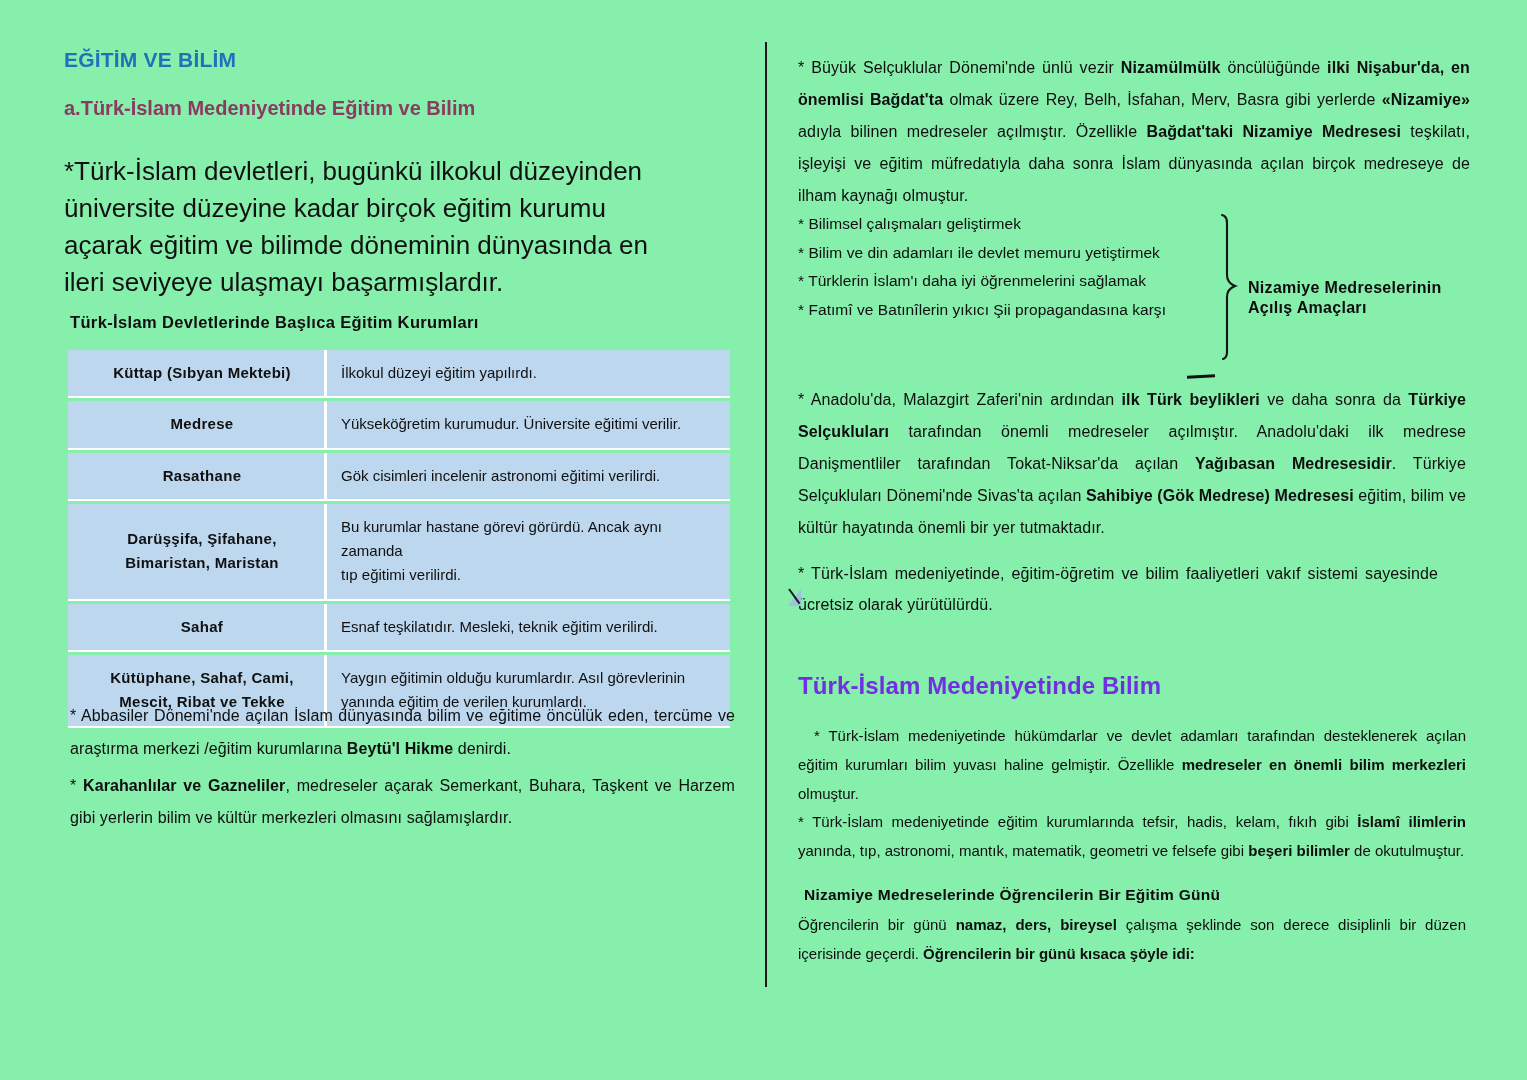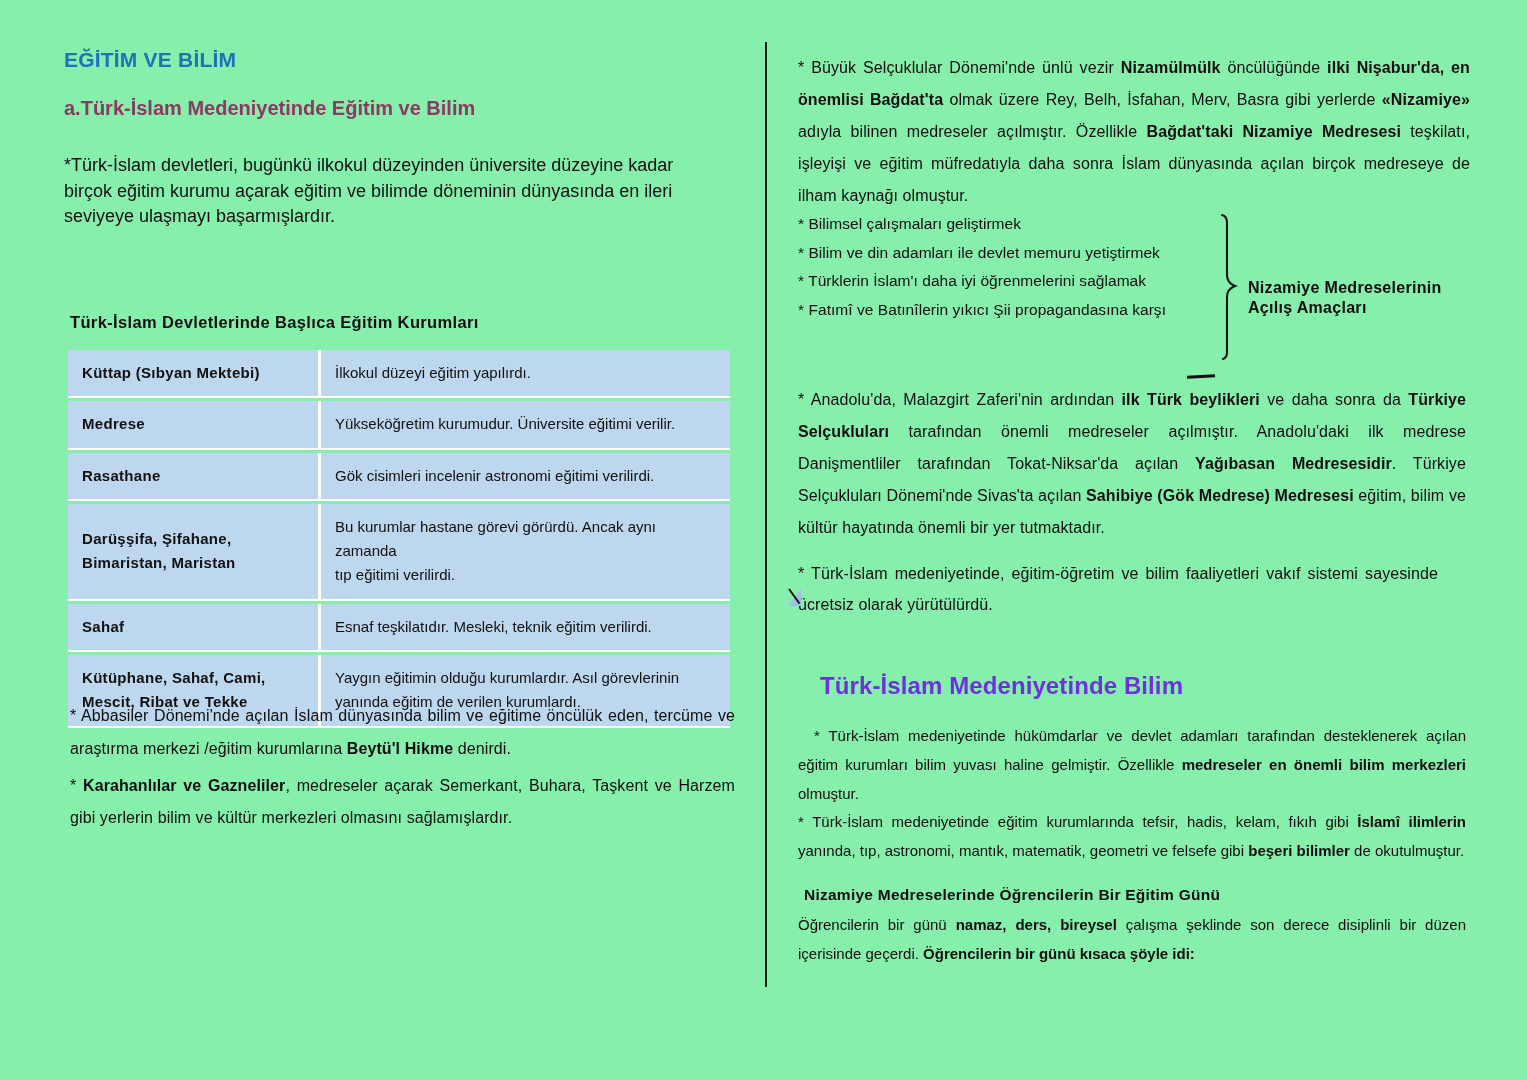--- a/index.html
+++ b/index.html
@@ -53,21 +53,21 @@
   .h-sub {
     font-family: "Liberation Sans", sans-serif;
     font-size: 20px;
     font-weight: bold;
     color: #8b3a62;
     margin: 0 0 34px 0;
     line-height: 1.1;
   }
   .intro-para {
     font-family: "Liberation Sans", sans-serif;
-    font-size: 18px;
+    font-size: 26px;
     line-height: 1.42;
     color: #111111;
     margin: 0;
     width: 620px;
   }
 
   
   #table-block {
     position: absolute;
     left: 68px;
@@ -95,23 +95,24 @@
     font-family: "Liberation Sans", sans-serif;
     font-size: 15px;
     line-height: 1.62;
     color: #101010;
     border-bottom: 2px solid #ffffff;
   }
   table.edu-table td.c-term {
     width: 228px;
     font-weight: bold;
     letter-spacing: 0.3px;
-    padding-left: 14px;
+    padding-left: 20px;
     padding-right: 8px;
     border-right: 3px solid #ffffff;
+    text-align: center;
   }
   table.edu-table td.c-desc {
     padding-left: 14px;
     padding-right: 10px;
     font-weight: normal;
   }
   .term-line { display: block; }
 
   
   #left-notes {
@@ -226,21 +227,21 @@
     top: 30px;
     width: 18px;
     height: 2px;
     background: #1a1a1a;
     transform: rotate(54deg);
     transform-origin: left center;
   }
 
   .h-bilim {
     position: absolute;
-    left: 820px;
+    left: 798px;
     top: 672px;
     font-family: "Liberation Sans", sans-serif;
     font-size: 24px;
     font-weight: bold;
     color: #7030e0;
     letter-spacing: 0.1px;
     margin: 0;
   }
 
   #bilim-body {

